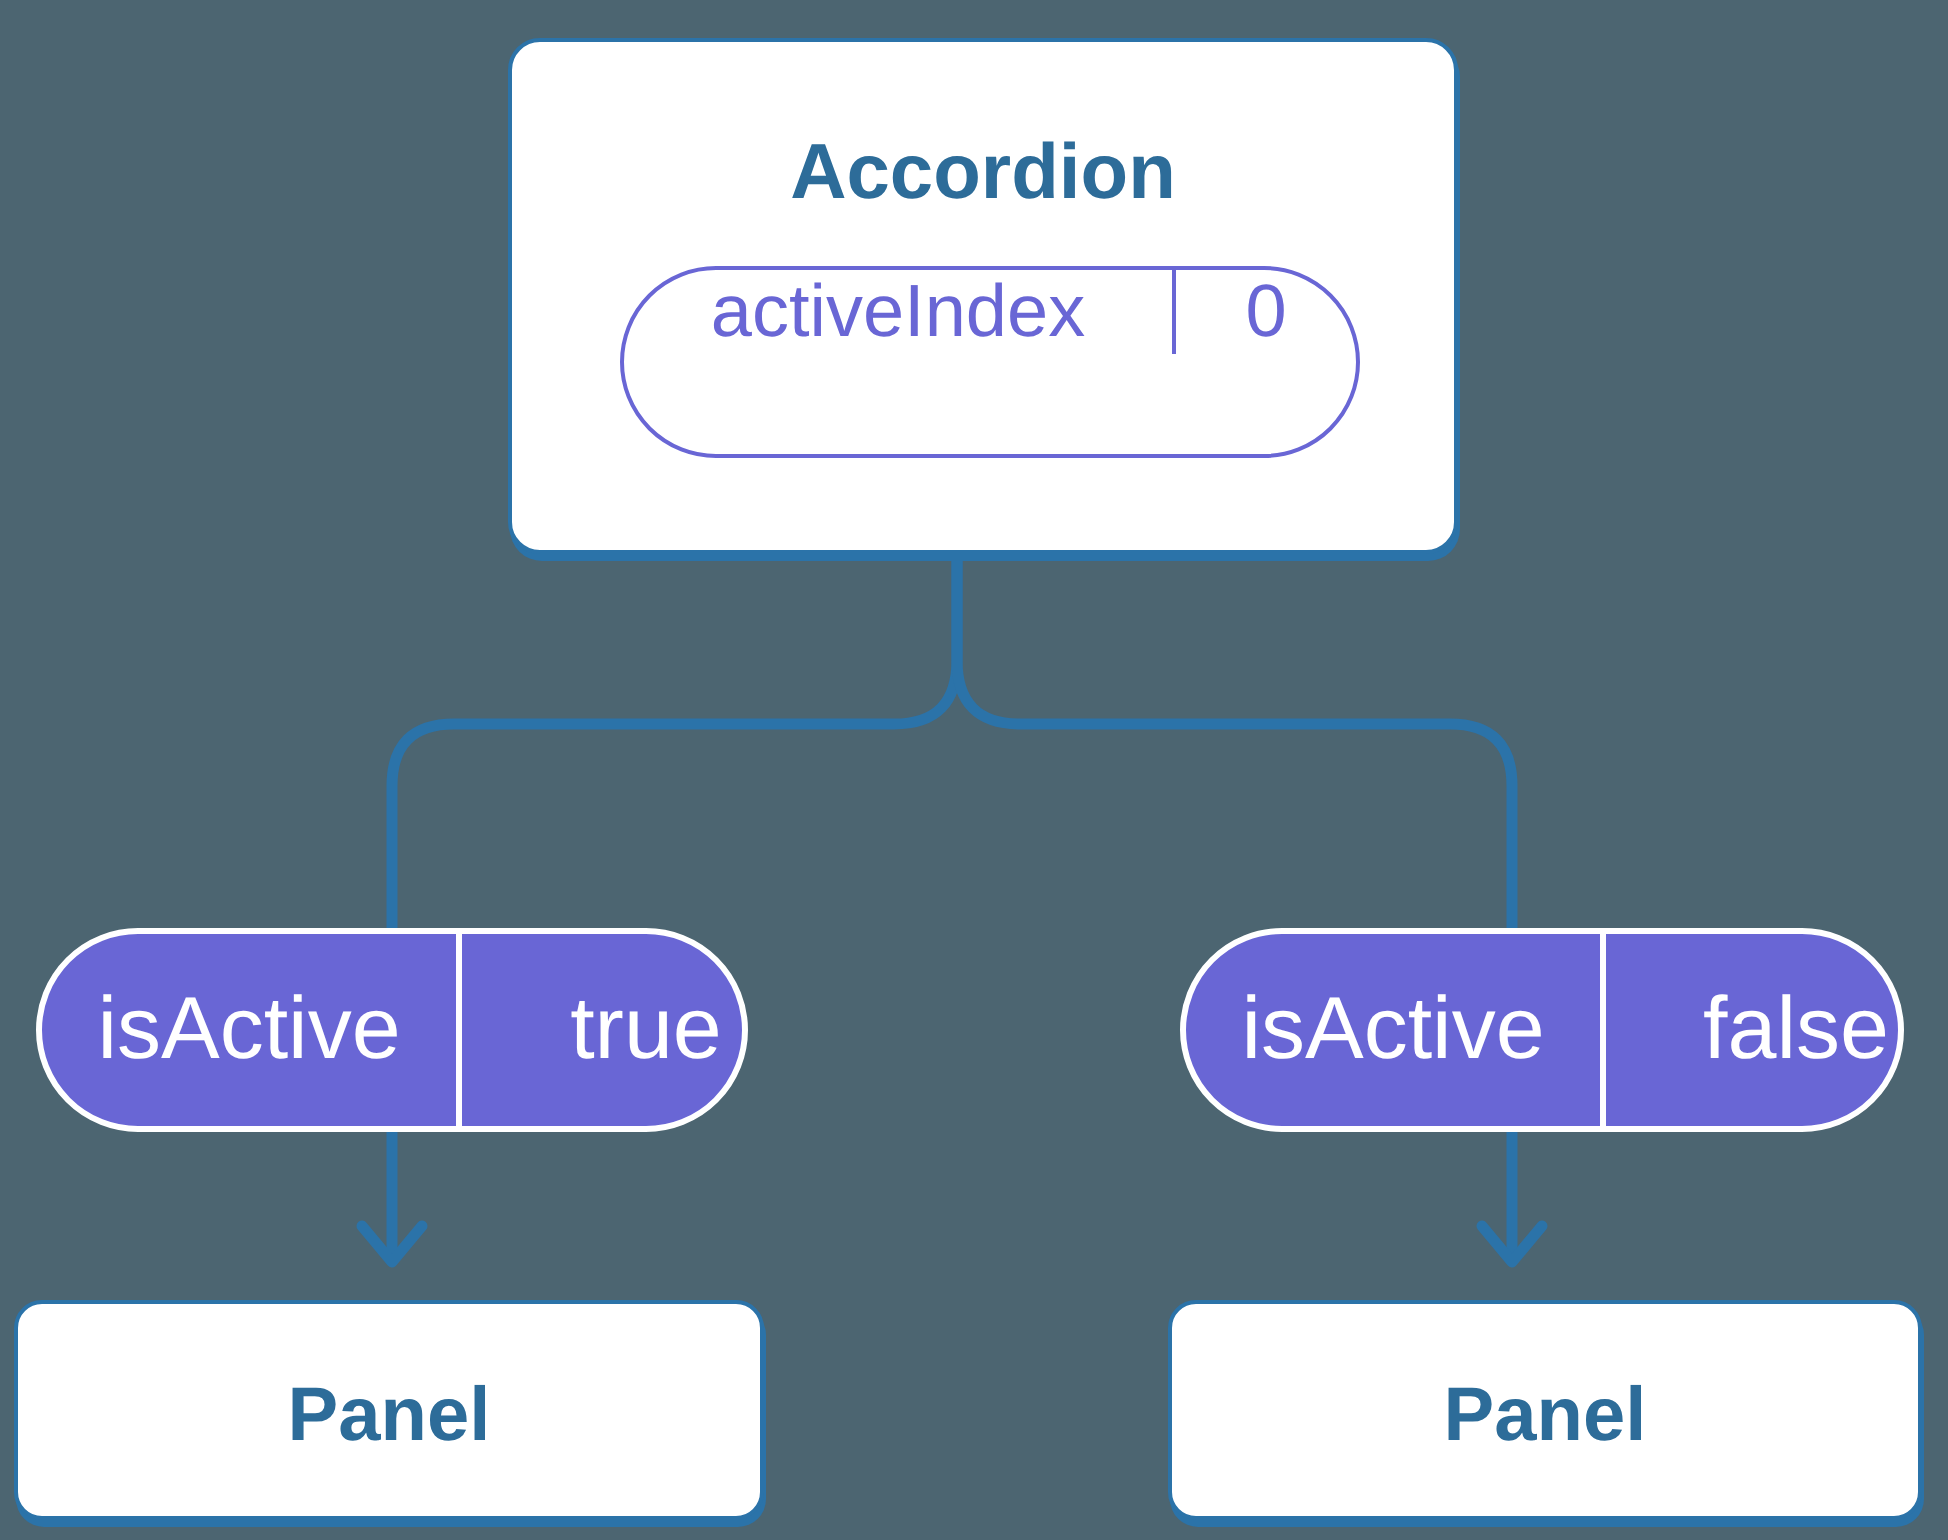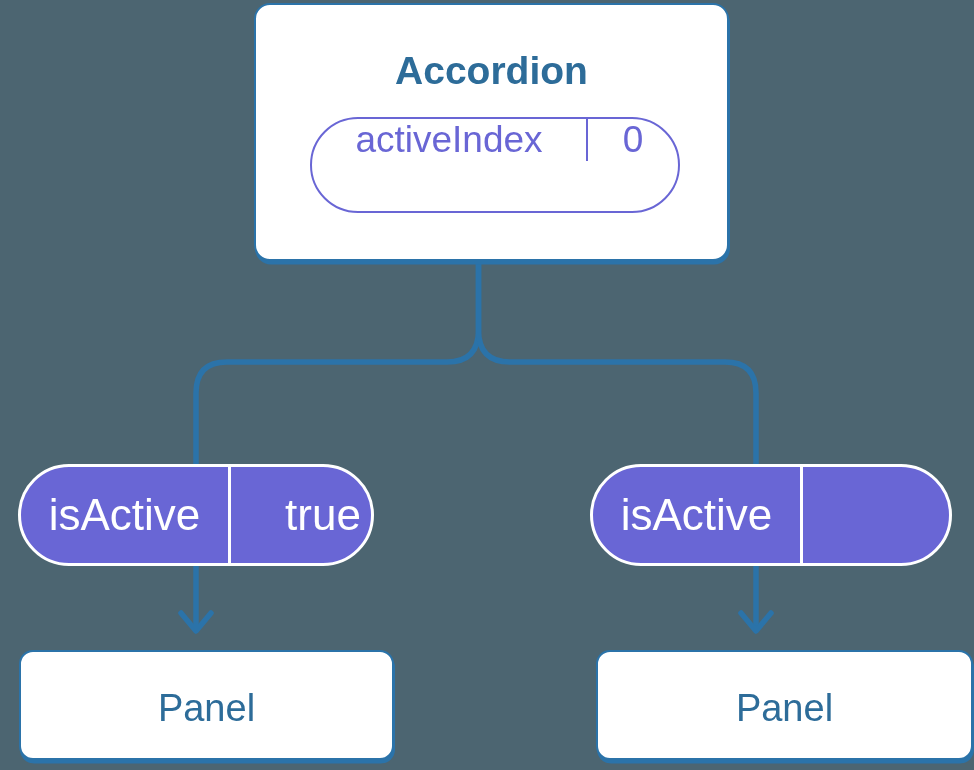--- a/index.html
+++ b/index.html
@@ -26,20 +26,21 @@
     stroke-linejoin: round;
   }
 
   
   .component-box {
     position: absolute;
     background: var(--color-white, #ffffff);
     border: 2.5px solid var(--color-line, #2b73a9);
     border-radius: 16px;
     box-shadow: 1px 3.5px 0 var(--color-line, #2b73a9);
+    margin-top: 16px;
   }
   .root-box { left: 254px; top: 3px; width: 475px; height: 258px; }
 
   .component-title {
     position: absolute;
     top: 44px; left: 0;
     width: 100%;
     text-align: center;
     font-size: 39px;
     font-weight: 600;
@@ -101,24 +102,23 @@
     top: 650px;
     height: 110px;
     background: var(--color-white, #ffffff);
     border: 2.5px solid var(--color-line, #2b73a9);
     border-radius: 14px;
     box-shadow: 1px 3.5px 0 var(--color-line, #2b73a9);
     display: flex;
     align-items: center;
     justify-content: center;
     font-size: 38px;
-    font-weight: 400;
+    font-weight: 700;
     color: var(--color-heading, #2d6c99);
     padding-top: 6px;
-    margin-left: 12px;
   }
   .panel-box.left  { left: 7px;   width: 375px; }
   .panel-box.right { left: 584px; width: 377px; }
 </style>
 </head>
 <body>
 
 <div class="stage">
 
   <svg class="connectors" viewBox="0 0 974 770" xmlns="http://www.w3.org/2000/svg" aria-hidden="true">
@@ -142,20 +142,21 @@
     </div>
   </div>
 
   <div class="prop-pill left">
     <span class="cell-name">isActive</span>
     <span class="cell-value">true</span>
   </div>
 
   <div class="prop-pill right">
     <span class="cell-name">isActive</span>
+    <span class="cell-value">false</span>
   </div>
 
   <div class="panel-box left">
     <span>Panel</span>
   </div>
 
   <div class="panel-box right">
     <span>Panel</span>
   </div>
 

